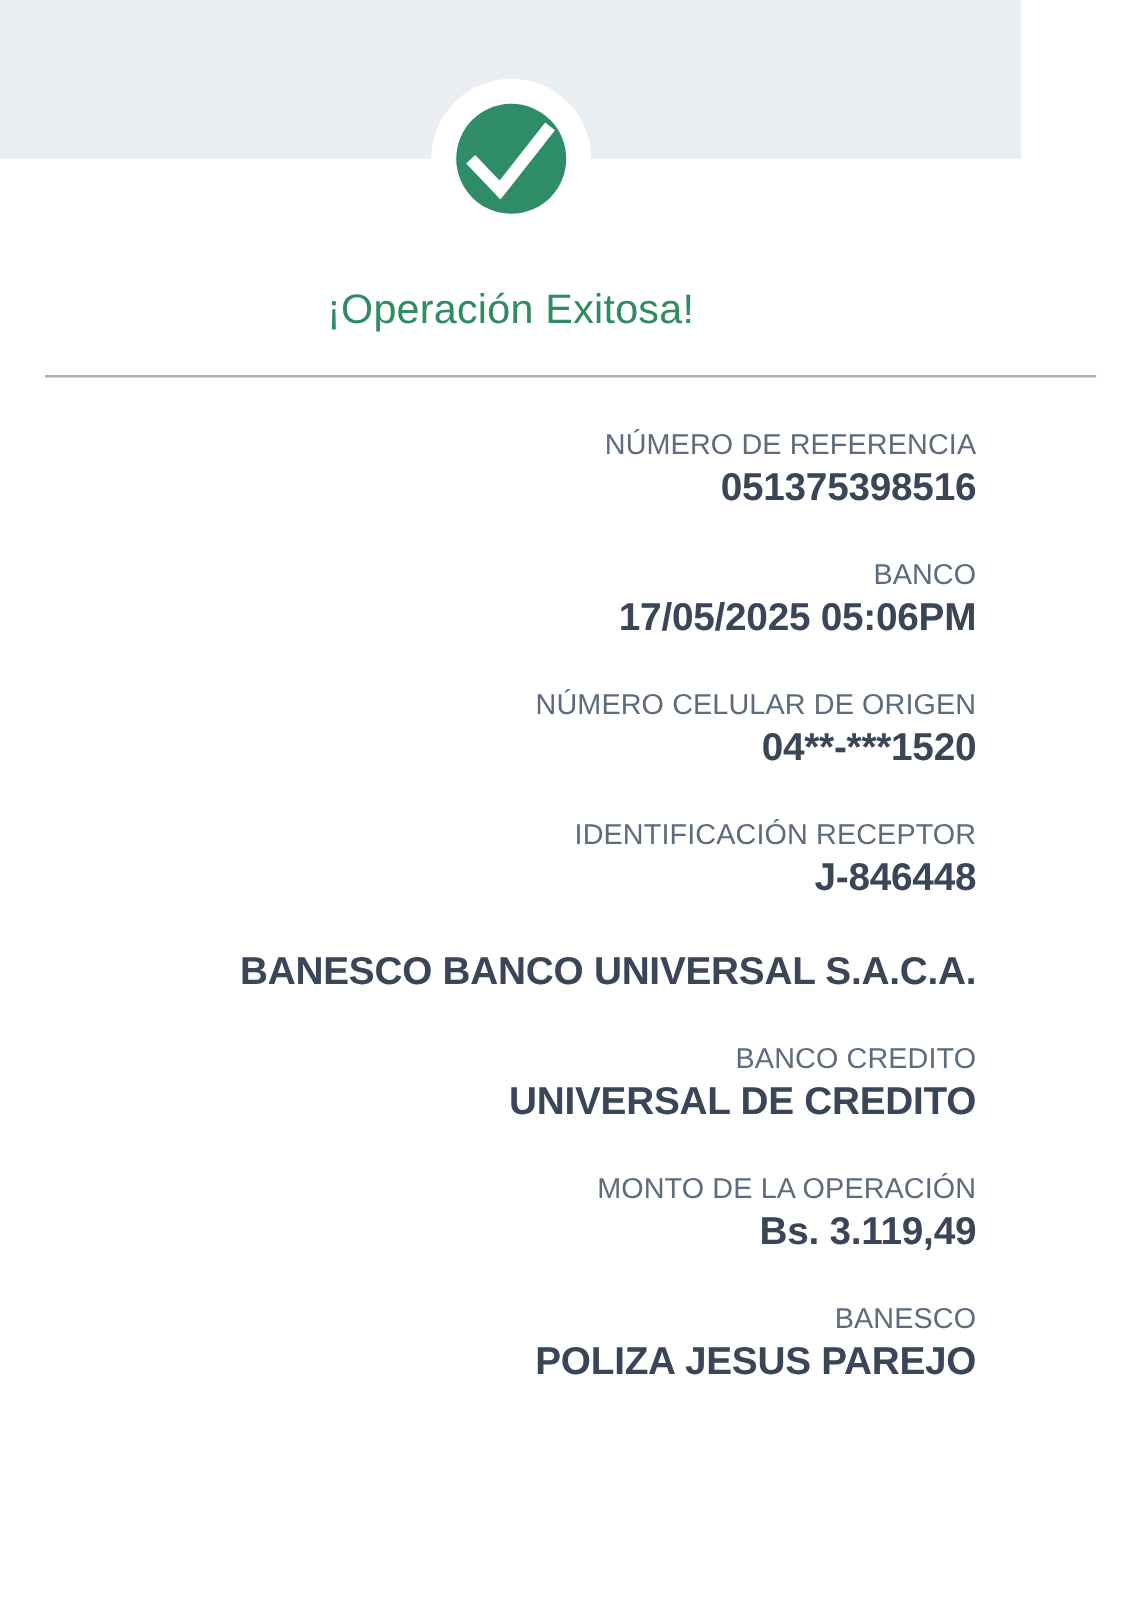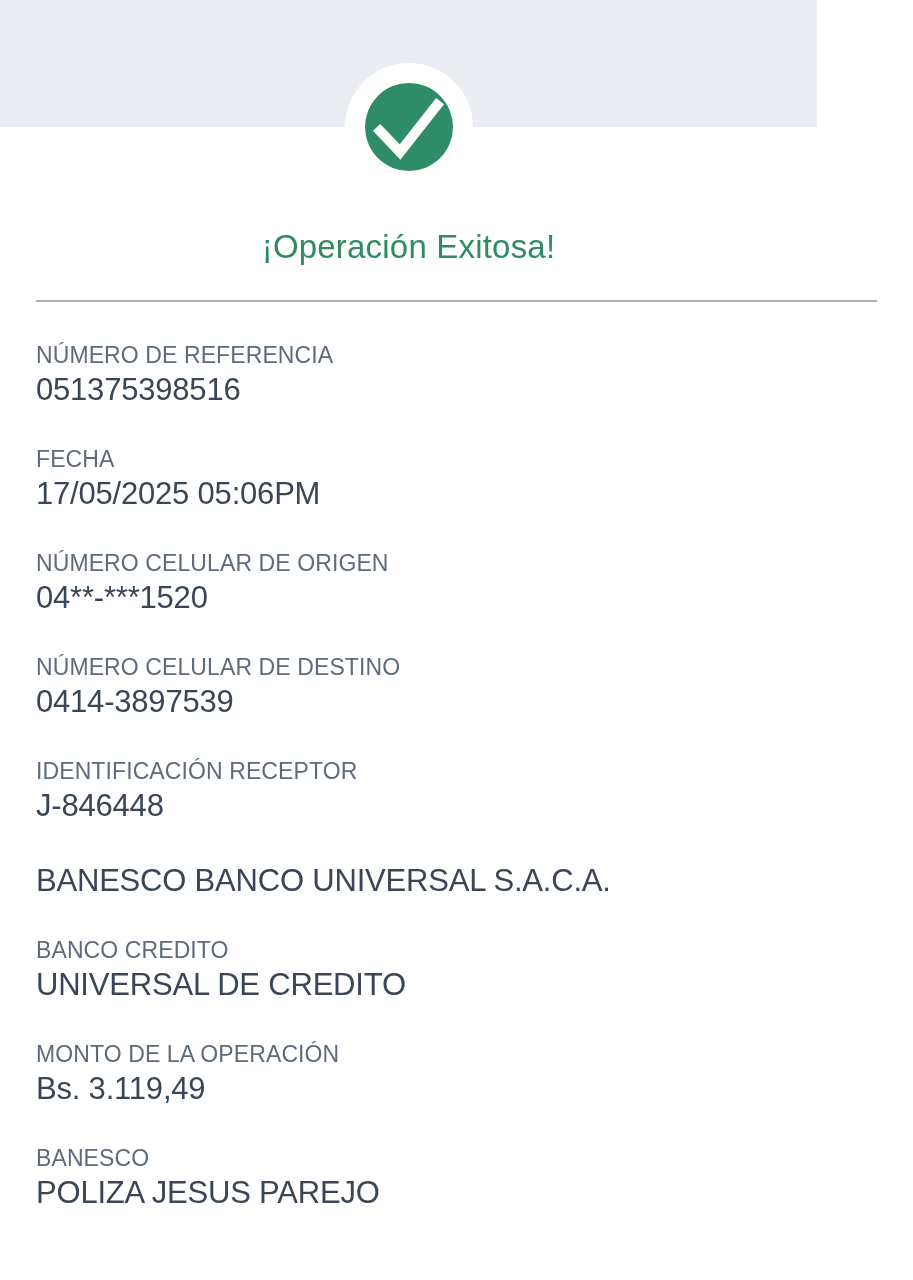--- a/index.html
+++ b/index.html
@@ -78,33 +78,33 @@
     margin: 0;
     border: none;
     border-top: 2px solid var(--divider);
   }
   .fields {
     position: absolute;
     top: 342px;
     left: 36px;
     right: 36px;
   }
-  .field { margin-bottom: 37px; }
+  .field { margin-bottom: 37px; text-align: right; }
   .field-label {
     font-size: 23px;
     line-height: 27px;
     font-weight: 400;
     color: var(--label);
     letter-spacing: 0.1px;
   }
   .field-value {
     margin-top: 2px;
     font-size: 31px;
     line-height: 38px;
-    font-weight: 400;
+    font-weight: 700;
     color: var(--value);
     letter-spacing: -0.2px;
   }
 </style>
 </head>
 <body>
 
 <div class="page">
 
   <div class="top-band"></div>
@@ -122,33 +122,29 @@
   <hr class="divider">
 
   <div class="fields">
 
     <div class="field">
       <div class="field-label">NÚMERO DE REFERENCIA</div>
       <div class="field-value">051375398516</div>
     </div>
 
     <div class="field">
-      <div class="field-label">FECHA</div>
+      <div class="field-label">BANCO</div>
       <div class="field-value">17/05/2025 05:06PM</div>
     </div>
 
     <div class="field">
       <div class="field-label">NÚMERO CELULAR DE ORIGEN</div>
       <div class="field-value">04**-***1520</div>
     </div>
 
-    <div class="field">
-      <div class="field-label">NÚMERO CELULAR DE DESTINO</div>
-      <div class="field-value">0414-3897539</div>
-    </div>
 
     <div class="field">
       <div class="field-label">IDENTIFICACIÓN RECEPTOR</div>
       <div class="field-value">J-846448</div>
     </div>
 
     <div class="field">
       <div class="field-value">BANESCO BANCO UNIVERSAL S.A.C.A.</div>
     </div>
 

